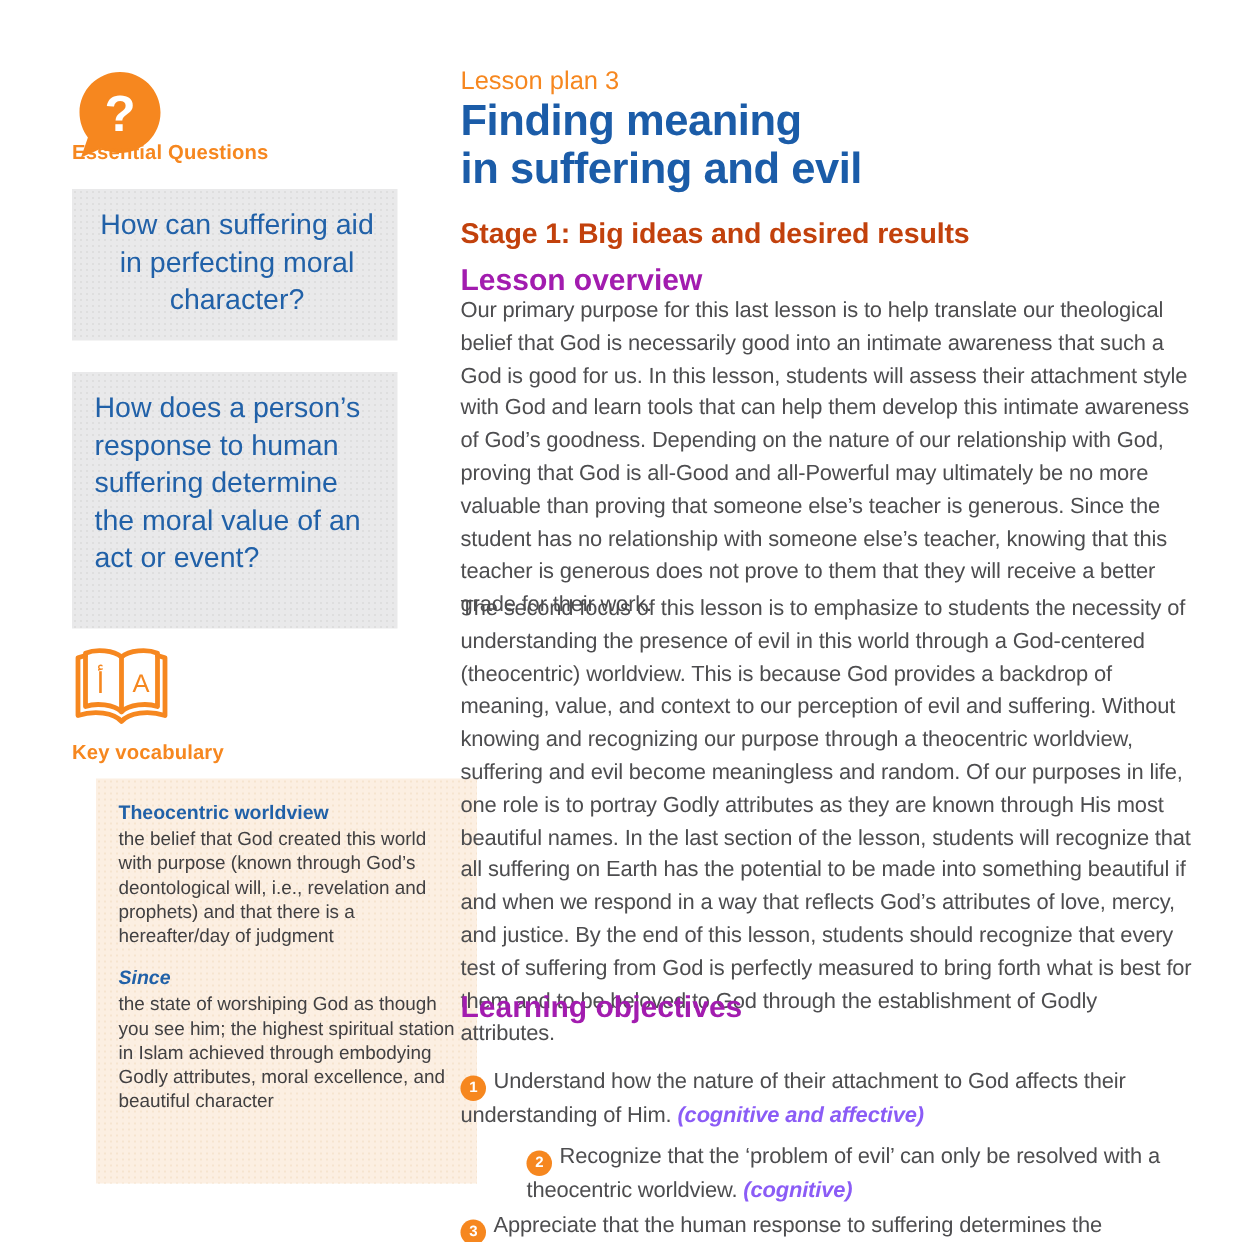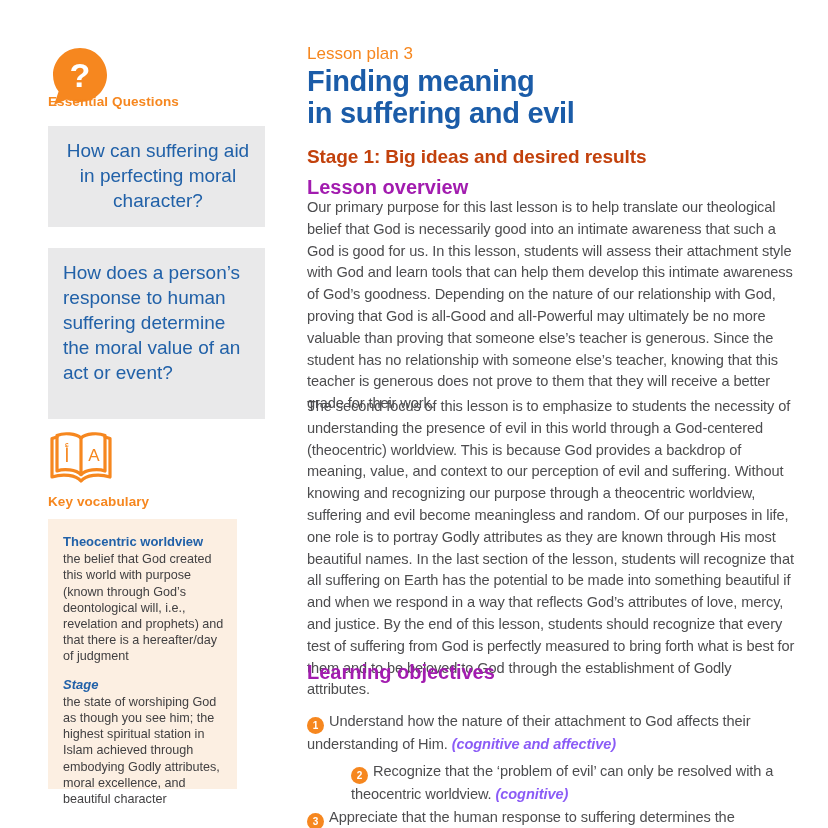--- a/index.html
+++ b/index.html
@@ -39,21 +39,21 @@
     color: #2161A8;
     font-size: 19px; line-height: 25px;
     font-weight: 500;
   }
   .question-box.q1 { top: 126px; height: 101px; text-align: center; }
   .question-box.q2 { top: 248px; height: 171px; }
 
   .book-icon { position: absolute; left: 49px; top: 429px; width: 64px; height: 56px; }
 
   .vocab-box {
-    position: absolute; left: 48px; top: 519px; width: 189px; height: 270px;
+    position: absolute; left: 64px; top: 519px; width: 254px; height: 270px;
     background-color: #FCEFE2;
     background-image: radial-gradient(#f6e4cf 0.7px, rgba(0,0,0,0) 0.7px);
     background-size: 4px 4px;
     box-sizing: border-box;
     padding: 15px 12px 0 15px;
     color: #414042;
     font-size: 12.6px; line-height: 16.2px;
   }
   .vocab-term {
     color: #2161A8; font-weight: bold; font-size: 13px;
@@ -136,21 +136,21 @@
       </g>
       <text x="18" y="33" text-anchor="middle" font-family="Liberation Sans, sans-serif" font-size="19" fill="#F6871F">أ</text>
       <text x="45" y="32" text-anchor="middle" font-family="Liberation Sans, sans-serif" font-size="17" fill="#F6871F">A</text>
     </svg>
 
     <div class="side-label kv">Key vocabulary</div>
 
     <div class="vocab-box">
       <div class="vocab-term">Theocentric worldview</div>
       <div class="vocab-def">the belief that God created this world with purpose (known through God’s deontological will, i.e., revelation and prophets) and that there is a hereafter/day of judgment</div>
-      <div class="vocab-term ihsan">Stage</div>
+      <div class="vocab-term ihsan">Since</div>
       <div class="vocab-def">the state of worshiping God as though you see him; the highest spiritual station in Islam achieved through embodying Godly attributes, moral excellence, and beautiful character</div>
     </div>
   </div>
 
   <div class="main">
 
     <div class="kicker">Lesson plan 3</div>
 
     <div class="doc-title">
       <div>Finding meaning</div>

